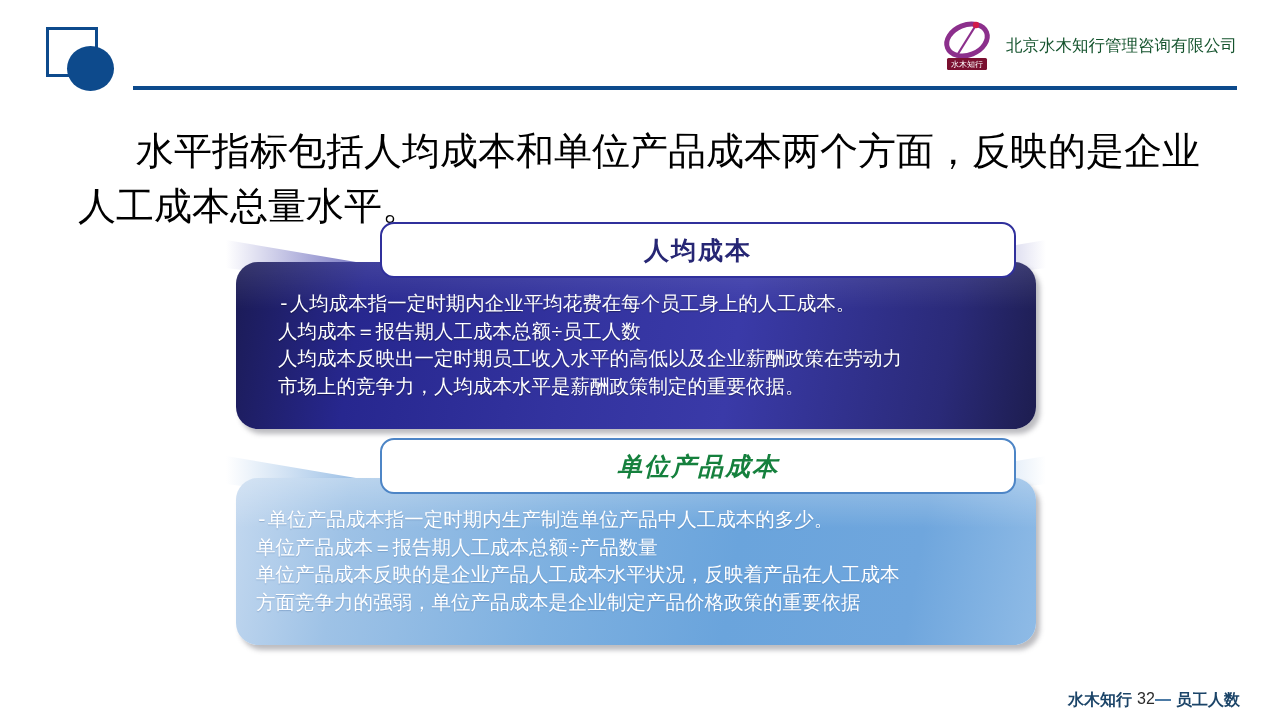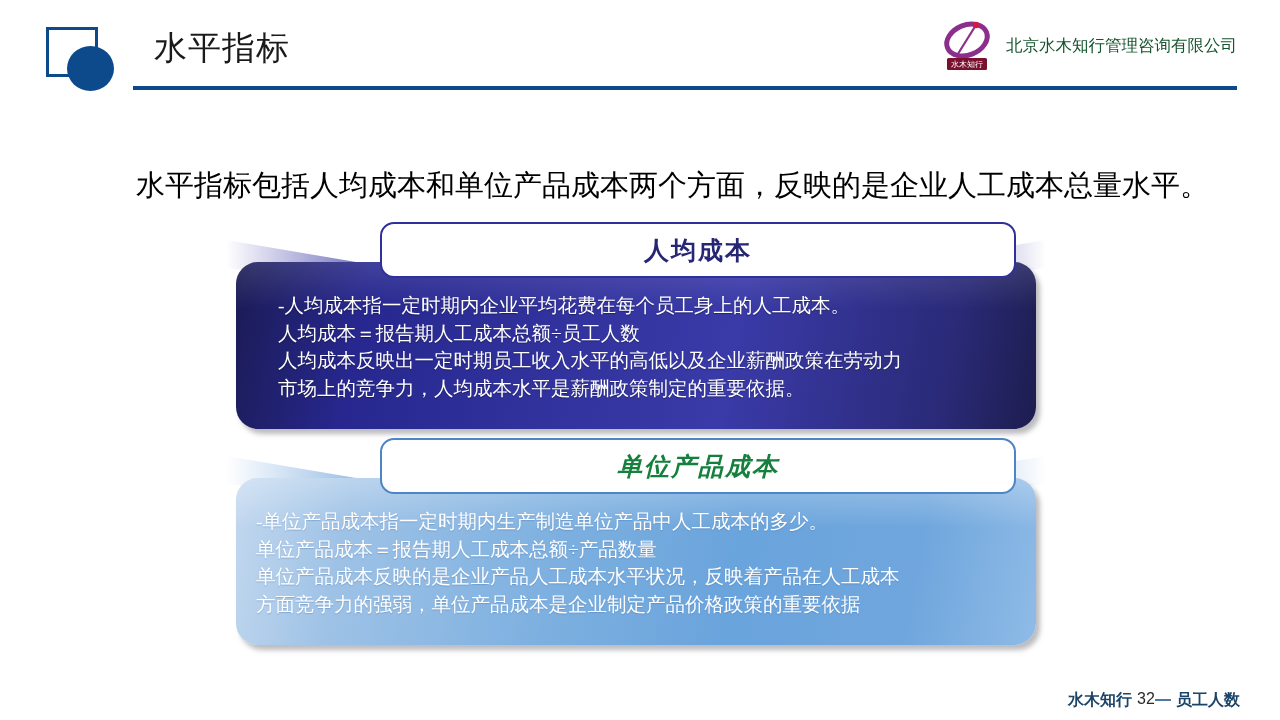--- a/index.html
+++ b/index.html
@@ -77,26 +77,25 @@
     color: #14532d;
     white-space: nowrap;
     font-family: "Liberation Sans", "DejaVu Sans", sans-serif;
   }
 
   
   #intro-paragraph {
     position: absolute;
     left: 78px; top: 124px;
     width: 1140px;
-    font-size: 29px;
+    font-size: 38px;
     line-height: 1.45;
     color: #000000;
     text-indent: 58px;
     font-family: "Liberation Sans", "DejaVu Sans", sans-serif;
-    margin-top: 40px;
   }
 
   
   .banner-card {
     position: absolute;
     width: 820px;
   }
   #card-0 { left: 226px; top: 222px; }
   #card-1 { left: 226px; top: 438px; }
 
@@ -135,21 +134,21 @@
       linear-gradient(180deg, rgba(255,255,255,0.30) 0%, rgba(255,255,255,0.0) 30%),
       linear-gradient(100deg, #c3d8ef 0%, #9ec2e6 14%, #7db0e0 40%, #6aa4dc 62%, #6fa6dd 84%, #8fbbe6 100%);
     color: #ffffff;
     padding-left: 20px;
   }
 
   .banner-text {
     font-size: 19.5px;
     line-height: 1.42;
     white-space: pre-line;
-    font-family: Liberation Serif, serif;
+    font-family: Liberation Mono, monospace;
   }
   .banner-body.dark .banner-text  { text-shadow: 0 1px 1px rgba(0,0,0,0.35); }
   .banner-body.light .banner-text { text-shadow: 0 1px 1px rgba(70,110,160,0.35); }
 
   .banner-titlebox {
     position: absolute;
     left: 106px; top: 0;
     width: 636px; height: 56px;
     background: #ffffff;
     border-radius: 14px;
@@ -210,21 +209,20 @@
 </head>
 <body>
 
 <div id="slide-header">
 
   <div id="header-deco">
     <div class="sq"></div>
     <div class="circ"></div>
   </div>
 
-  <div id="header-title">水平指标</div>
 
   <div id="header-rule"></div>
 
   <div id="logo-block">
     <div id="logo-mark">
       <svg viewBox="0 0 62 62" width="62" height="62" aria-hidden="true">
         <ellipse cx="31" cy="25" rx="21" ry="15" transform="rotate(-22 31 25)" fill="none" stroke="#8c2f8c" stroke-width="5"></ellipse>
         <line x1="20" y1="42" x2="40" y2="10" stroke="#8c2f8c" stroke-width="2.2"></line>
         <circle cx="40" cy="10" r="3.2" fill="#d11a4a"></circle>
         <rect x="11" y="43" width="40" height="12" rx="1.5" fill="#7a1030"></rect>

